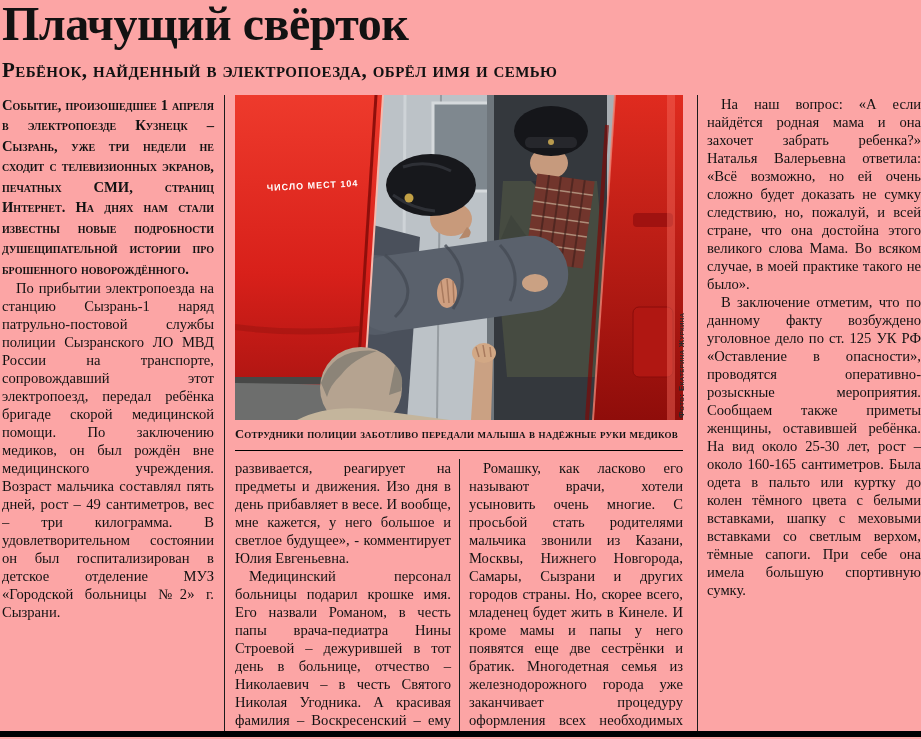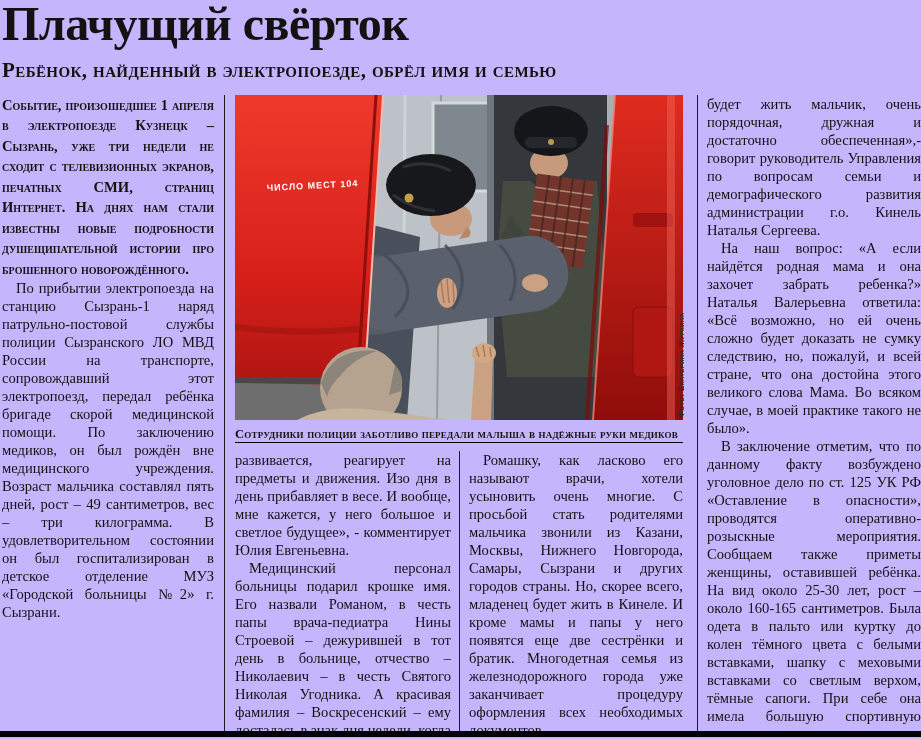--- a/index.html
+++ b/index.html
@@ -1,16 +1,16 @@
 <!DOCTYPE html>
 <html lang="ru"><head>
 <meta charset="utf-8">
 <style>
   html,body{margin:0;padding:0;background:#e8e8e8;}
-  #page{position:relative;width:921px;height:739px;background:#c4b5fd;overflow:hidden;
+  #page{position:relative;width:921px;height:739px;background:#fca5a5;overflow:hidden;
         font-family:"Liberation Serif", serif;color:#121212;margin:0 auto;}
   .inner{position:absolute;inset:0;padding:0 0 0 2px;box-sizing:border-box;}
 
   .title{font-size:48px;font-weight:700;line-height:1.02;letter-spacing:-0.5px;margin:0;}
   .subtitle{font-variant:small-caps;font-size:21px;font-weight:600;letter-spacing:0.4px;
             margin-top:9px;}
 
   .body-grid{display:flex;margin-top:12px;height:640px;overflow:hidden;justify-content:space-between;}
   .col{font-size:14.6px;line-height:18px;text-align:justify;overflow:hidden;hyphens:auto;}
   .col p{margin:0;}
@@ -23,38 +23,38 @@
   .middle{flex:none;width:472px;padding-left:10px;box-sizing:border-box;
           display:flex;flex-direction:column;}
   .photo-row{display:flex;flex:none;}
   .photo{width:448px;height:325px;display:block;flex:none;}
   .credit{width:14px;position:relative;flex:none;}
   .credit span{position:absolute;left:3px;bottom:2px;transform:rotate(-90deg);
                transform-origin:left bottom;white-space:nowrap;font-size:8px;font-weight:700;
                font-variant:small-caps;letter-spacing:0.4px;color:#2a2a2a;
                font-family:"Liberation Sans", sans-serif;}
   .caption{font-variant:small-caps;font-weight:700;font-size:12.6px;letter-spacing:0.2px;
-           padding:7px 0 0;border-bottom:1.5px solid #000;width:448px;}
+           padding:7px 0 8px;border-bottom:1.5px solid #000;width:448px;}
   .cols23{display:flex;flex:1;padding-top:8px;width:448px;}
   .col2{width:216px;padding-right:8px;border-right:1px solid #1c1c1c;flex:none;}
   .col3{flex:1;padding-left:9px;}
 
   .col4{flex:1;border-left:1px solid #1c1c1c;padding-left:9px;}
 
   .bottom-bar{position:absolute;left:0;bottom:2px;width:921px;height:6px;background:#000;}
 </style>
 </head>
 <body>
 
 <div id="page">
   <div class="inner">
 
     <div>
       <h1 class="title">Плачущий свёрток</h1>
-      <div class="subtitle">Ребёнок, найденный в электропоезде, обрёл имя и семью</div>
+      <div class="subtitle">Ребёнок, найденный в электропоезда, обрёл имя и семью</div>
     </div>
 
     <div class="body-grid">
 
       <div class="col col1">
         <p class="lede">Событие, произошедшее 1 апреля в электропоезде Кузнецк – Сызрань, уже три недели не сходит с телевизионных экранов, печатных СМИ, страниц Интернет. На днях нам стали известны новые подробности душещипательной истории про брошенного новорождённого.</p>
         <p class="ind">По прибытии электропоезда на станцию Сызрань-1 наряд патрульно-постовой службы полиции Сызранского ЛО МВД России на транспорте, сопровождавший этот электропоезд, передал ребёнка бригаде скорой медицинской помощи. По заключению медиков, он был рождён вне медицинского учреждения. Возраст мальчика составлял пять дней, рост – 49 сантиметров, вес – три килограмма. В удовлетворительном состоянии он был госпитализирован в детское отделение МУЗ «Городской больницы №2» г. Сызрани.</p>
 
       </div>
 
@@ -156,21 +156,20 @@
             <p class="ind">Медицинский персонал больницы подарил крошке имя. Его назвали Романом, в честь папы врача-педиатра Нины Строевой – дежурившей в тот день в больнице, отчество – Николаевич – в честь Святого Николая Угодника. А красивая фамилия – Воскресенский – ему досталась в знак дня недели, когда малыш был найден в электропоезде и, по сути, обрёл второе рождение.</p>
           </div>
           <div class="col col3">
             <p class="ind">Ромашку, как ласково его называют врачи, хотели усыновить очень многие. С просьбой стать родителями мальчика звонили из Казани, Москвы, Нижнего Новгорода, Самары, Сызрани и других городов страны. Но, скорее всего, младенец будет жить в Кинеле. И кроме мамы и папы у него появятся еще две сестрёнки и братик. Многодетная семья из железнодорожного города уже заканчивает процедуру оформления всех необходимых документов.</p>
 
           </div>
         </div>
       </div>
 
       <div class="col col4">
-        <p>будет жить мальчик, очень порядочная, дружная и достаточно обеспеченная»,- говорит руководитель Управления по вопросам семьи и демографического развития администрации г.о. Кинель Наталья Сергеева.</p>
         <p class="ind">На наш вопрос: «А если найдётся родная мама и она захочет забрать ребенка?» Наталья Валерьевна ответила: «Всё возможно, но ей очень сложно будет доказать не сумку следствию, но, пожалуй, и всей стране, что она достойна этого великого слова Мама. Во всяком случае, в моей практике такого не было».</p>
         <p class="ind">В заключение отметим, что по данному факту возбуждено уголовное дело по ст. 125 УК РФ «Оставление в опасности», проводятся оперативно-розыскные мероприятия. Сообщаем также приметы женщины, оставившей ребёнка. На вид около 25-30 лет, рост – около 160-165 сантиметров. Была одета в пальто или куртку до колен тёмного цвета с белыми вставками, шапку с меховыми вставками со светлым верхом, тёмные сапоги. При себе она имела большую спортивную сумку.</p>
 
       </div>
 
     </div>
   </div>
 
   <div class="bottom-bar"></div>
 </div>

